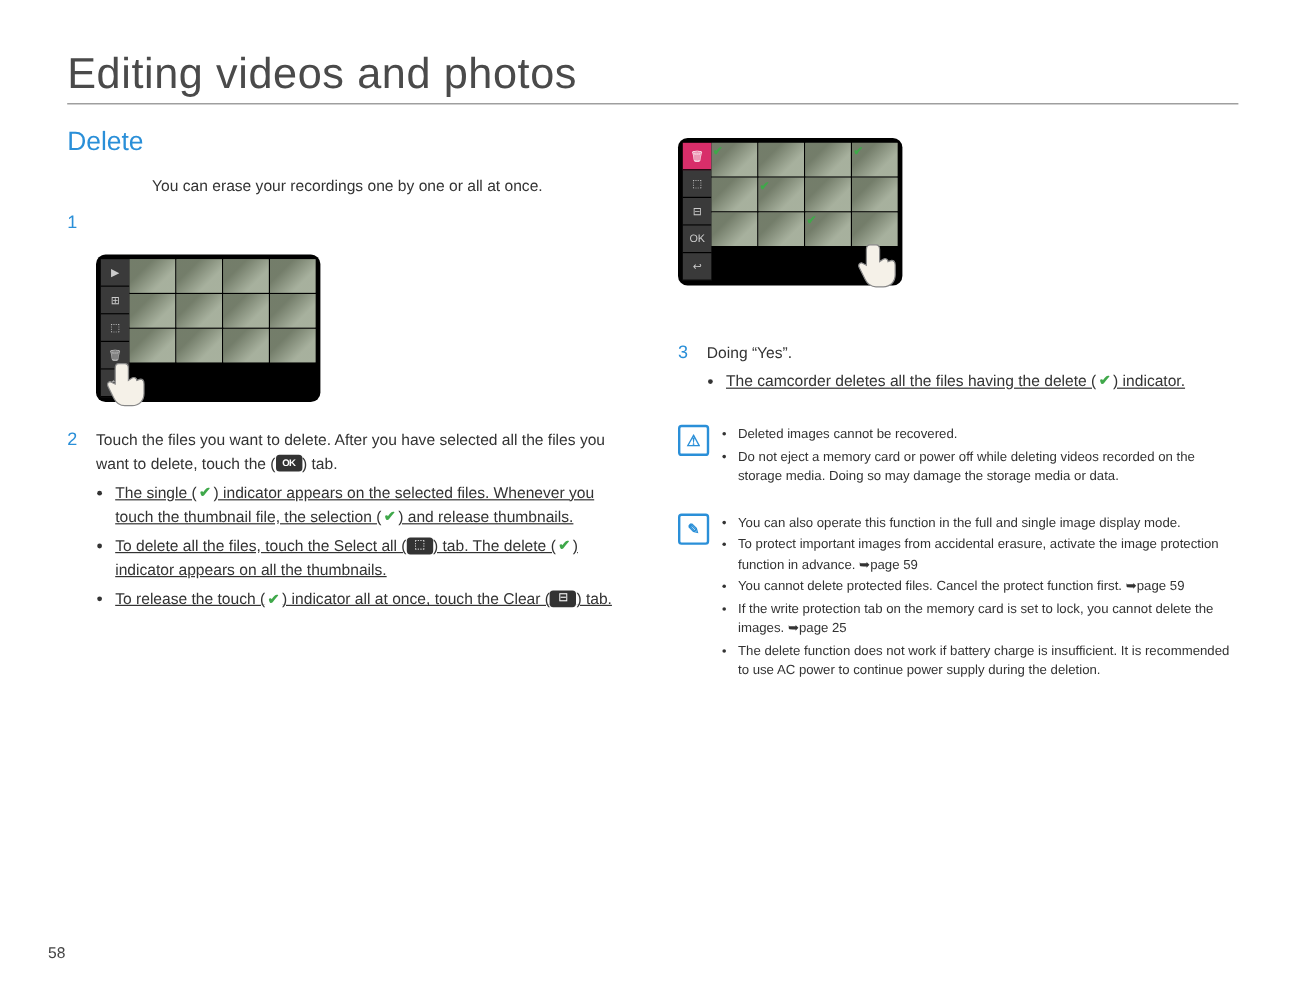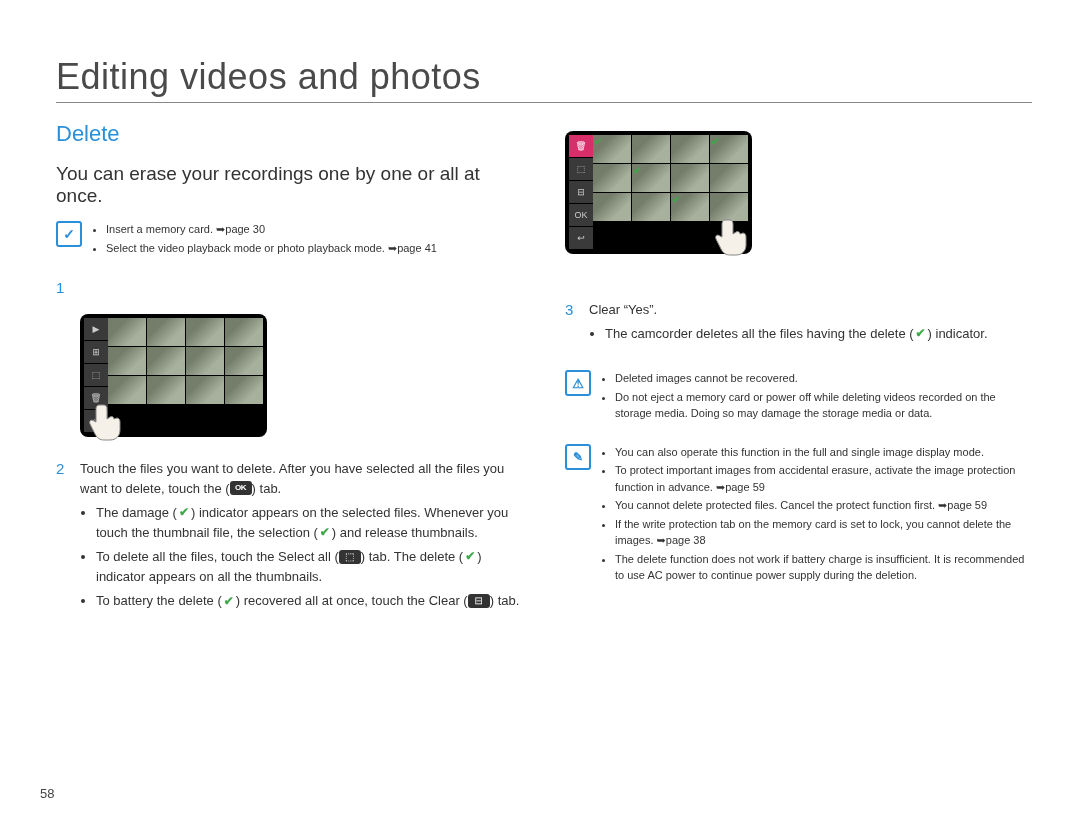--- a/index.html
+++ b/index.html
@@ -5,40 +5,41 @@
   body {
     font-family: Arial, Helvetica, sans-serif;
     margin: 0;
     padding: 0;
     color: #333;
     width: 1080px;
     height: 825px;
     background: #fff;
   }
   .page {
-    padding: 56px 48px 0 56px;
+    padding: 40px 48px 0 56px;
   }
   .chapter-title {
     font-size: 36px;
     font-weight: 300;
     color: #4a4a4a;
     border-bottom: 1px solid #888;
     padding-bottom: 4px;
     margin: 0 0 18px 0;
     letter-spacing: 0.5px;
   }
   .section-title {
     font-size: 22px;
     color: #2a8fd8;
     margin: 0 0 8px 0;
     font-weight: 400;
   }
   .intro {
-    font-size: 19px;
+    font-size: 13px;
     margin: 16px 0 14px 0;
+    text-align: center;
   }
   .columns {
     display: flex;
     gap: 42px;
   }
   .col { flex: 1; }
 
   .callout {
     display: flex;
     gap: 10px;
@@ -75,21 +76,21 @@
   .step-num {
     color: #2a8fd8;
     font-size: 15px;
     font-weight: 400;
     line-height: 1.3;
     flex-shrink: 0;
     width: 12px;
   }
   .step-body { line-height: 1.55; }
   .step-body ul { margin: 4px 0 0 0; padding-left: 16px; font-size:13px; }
-  .step-body li { margin-bottom: 4px; }
+  .step-body li { margin-bottom: 4px; text-decoration: underline; }
 
   .inline-icon {
     display: inline-flex;
     align-items: center; justify-content: center;
     width: 22px; height: 14px;
     background: #333;
     color: #fff;
     border-radius: 3px;
     font-size: 8px;
     vertical-align: middle;
@@ -172,31 +173,20 @@
 
 <div class="page">
   <h1 class="chapter-title">Editing videos and photos</h1>
 
   <div class="columns">
 
     <div class="col">
       <h2 class="section-title">Delete</h2>
       <p class="intro">You can erase your recordings one by one or all at once.</p>
 
-      <div class="callout">
-        <div class="callout-icon check"></div>
-        <ul>
-          <li>
-            <span>Insert a memory card. </span><span class="arrow"></span><span>page 30</span>
-          </li>
-          <li>
-            <span>Select the video playback mode or photo playback mode. </span><span class="arrow"></span><span>page 41</span>
-          </li>
-        </ul>
-      </div>
 
       
       <div class="step">
         <div class="step-num">1</div>
       </div>
 
       
       <div class="thumbgrid" style="margin-left:24px;">
         <div class="tg-inner">
           <div class="tg-side" id="fig1-side">
@@ -228,27 +218,27 @@
         </div>
       </div>
 
       
       <div class="step">
         <div class="step-num">2</div>
         <div class="step-body">
           <span>Touch the files you want to delete. After you have selected all the files you want to delete, touch the (</span><span class="inline-icon ok"></span><span>) tab.</span>
           <ul>
             <li>
-              <span>The damage (</span><span class="inline-check"></span><span>) indicator appears on the selected files. Whenever you touch the thumbnail file, the selection (</span><span class="inline-check"></span><span>) and release thumbnails.</span>
+              <span>The single (</span><span class="inline-check"></span><span>) indicator appears on the selected files. Whenever you touch the thumbnail file, the selection (</span><span class="inline-check"></span><span>) and release thumbnails.</span>
             </li>
             <li>
               <span>To delete all the files, touch the Select all (</span><span class="inline-icon selall"></span><span>) tab. The delete (</span><span class="inline-check"></span><span>) indicator appears on all the thumbnails.</span>
             </li>
             <li>
-              <span>To battery the delete (</span><span class="inline-check"></span><span>) recovered all at once, touch the Clear (</span><span class="inline-icon clear"></span><span>) tab.</span>
+              <span>To release the touch (</span><span class="inline-check"></span><span>) indicator all at once, touch the Clear (</span><span class="inline-icon clear"></span><span>) tab.</span>
             </li>
           </ul>
         </div>
       </div>
     </div>
 
     <div class="col">
       
       <div class="thumbgrid">
         <div class="tg-inner">
@@ -286,21 +276,21 @@
           <svg viewBox="0 0 48 48">
               <path d="M20 8 c2 0 3 2 3 4 v10 l3 -2 c2 -1 4 0 4 2 l3 -1 c2 0 3 2 3 4 v8 c0 6 -4 10 -10 10 h-6 c-4 0 -7 -2 -9 -6 l-5 -10 c-1 -2 0 -4 2 -4 l4 2 v-13 c0 -2 1 -4 3 -4 z" fill="#f5f1e8" stroke="#888" stroke-width="1"></path>
             </svg>
         </div>
       </div>
 
       
       <div class="step" style="margin-top:24px;">
         <div class="step-num">3</div>
         <div class="step-body">
-          <span>Clear “</span><strong class="yes">Yes</strong><span>”.</span>
+          <span>Doing “</span><strong class="yes">Yes</strong><span>”.</span>
           <ul>
             <li>
               <span>The camcorder deletes all the files having the delete (</span><span class="inline-check"></span><span>) indicator.</span>
             </li>
           </ul>
         </div>
       </div>
 
       
       <div class="callout" style="margin-top:22px;">
@@ -311,21 +301,21 @@
         </ul>
       </div>
 
       
       <div class="callout">
         <div class="callout-icon note"></div>
         <ul id="notes-list">
             <li>You can also operate this function in the full and single image display mode.</li>
             <li>To protect important images from accidental erasure, activate the image protection function in advance. <span class="arrow"></span><span>page 59</span></li>
             <li>You cannot delete protected files. Cancel the protect function first. <span class="arrow"></span><span>page 59</span></li>
-            <li>If the write protection tab on the memory card is set to lock, you cannot delete the images. <span class="arrow"></span><span>page 38</span></li>
+            <li>If the write protection tab on the memory card is set to lock, you cannot delete the images. <span class="arrow"></span><span>page 25</span></li>
             <li>The delete function does not work if battery charge is insufficient. It is recommended to use AC power to continue power supply during the deletion.</li>
           </ul>
       </div>
     </div>
   </div>
 </div>
 
 <div class="pagenum">58</div>
 
 </body></html>

